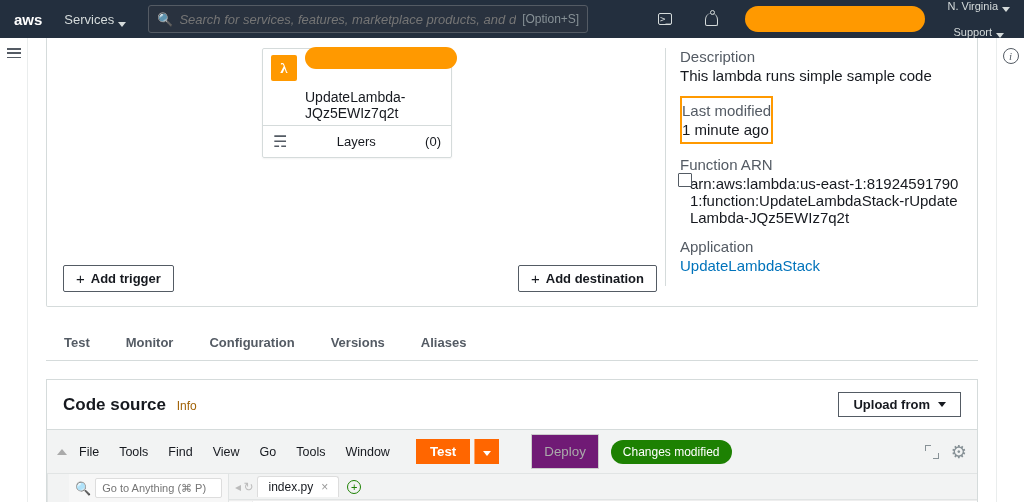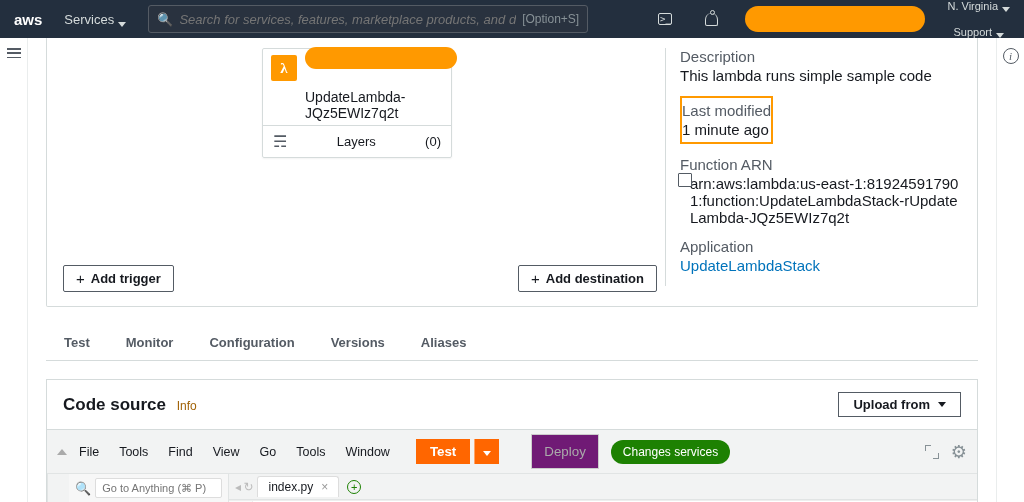--- a/index.html
+++ b/index.html
@@ -214,21 +214,21 @@
           <span class="mi">Tools</span>
           <span class="mi">Find</span>
           <span class="mi">View</span>
           <span class="mi">Go</span>
           <span class="mi">Tools</span>
           <span class="mi">Window</span>
           <span style="width:10px"></span>
           <button class="test-btn">Test</button>
             <button class="test-caret"><span class="caret-down" style="border-top-color:#fff"></span></button>
           <button class="deploy-btn">Deploy</button>
-          <span class="deployed-badge">Changes services</span>
+          <span class="deployed-badge">Changes modified</span>
           <div class="ide-right">
             <span class="fullscreen-icon"></span>
             <span class="gear">⚙</span>
           </div>
         </div>
 
         <div class="ide-body">
           <div class="env-rail">Environment</div>
           <div class="file-col">
             <div class="goto">

